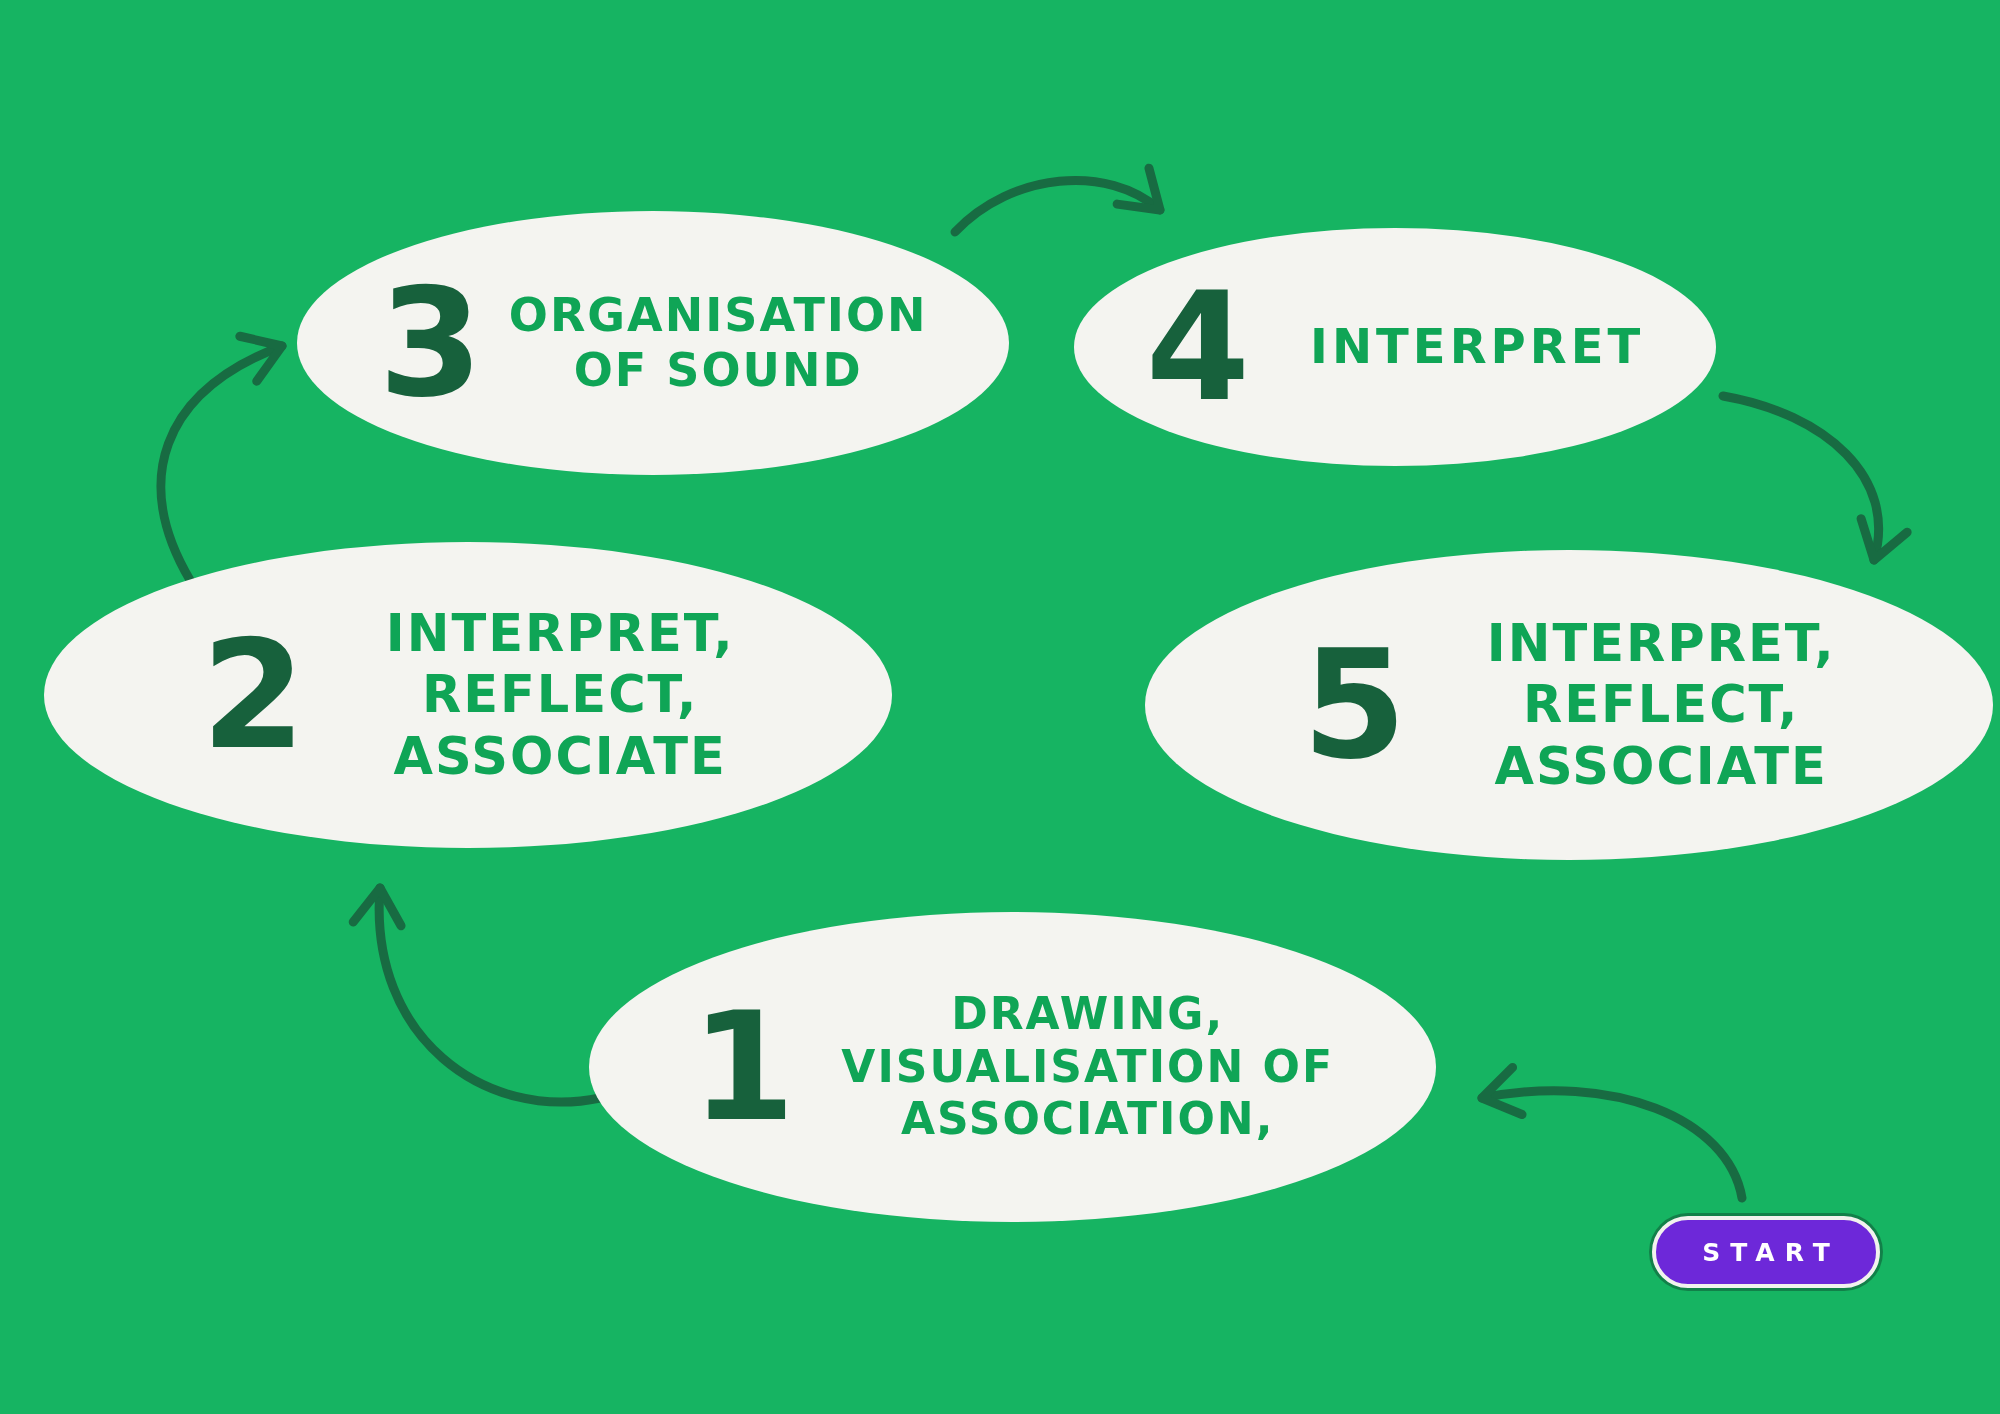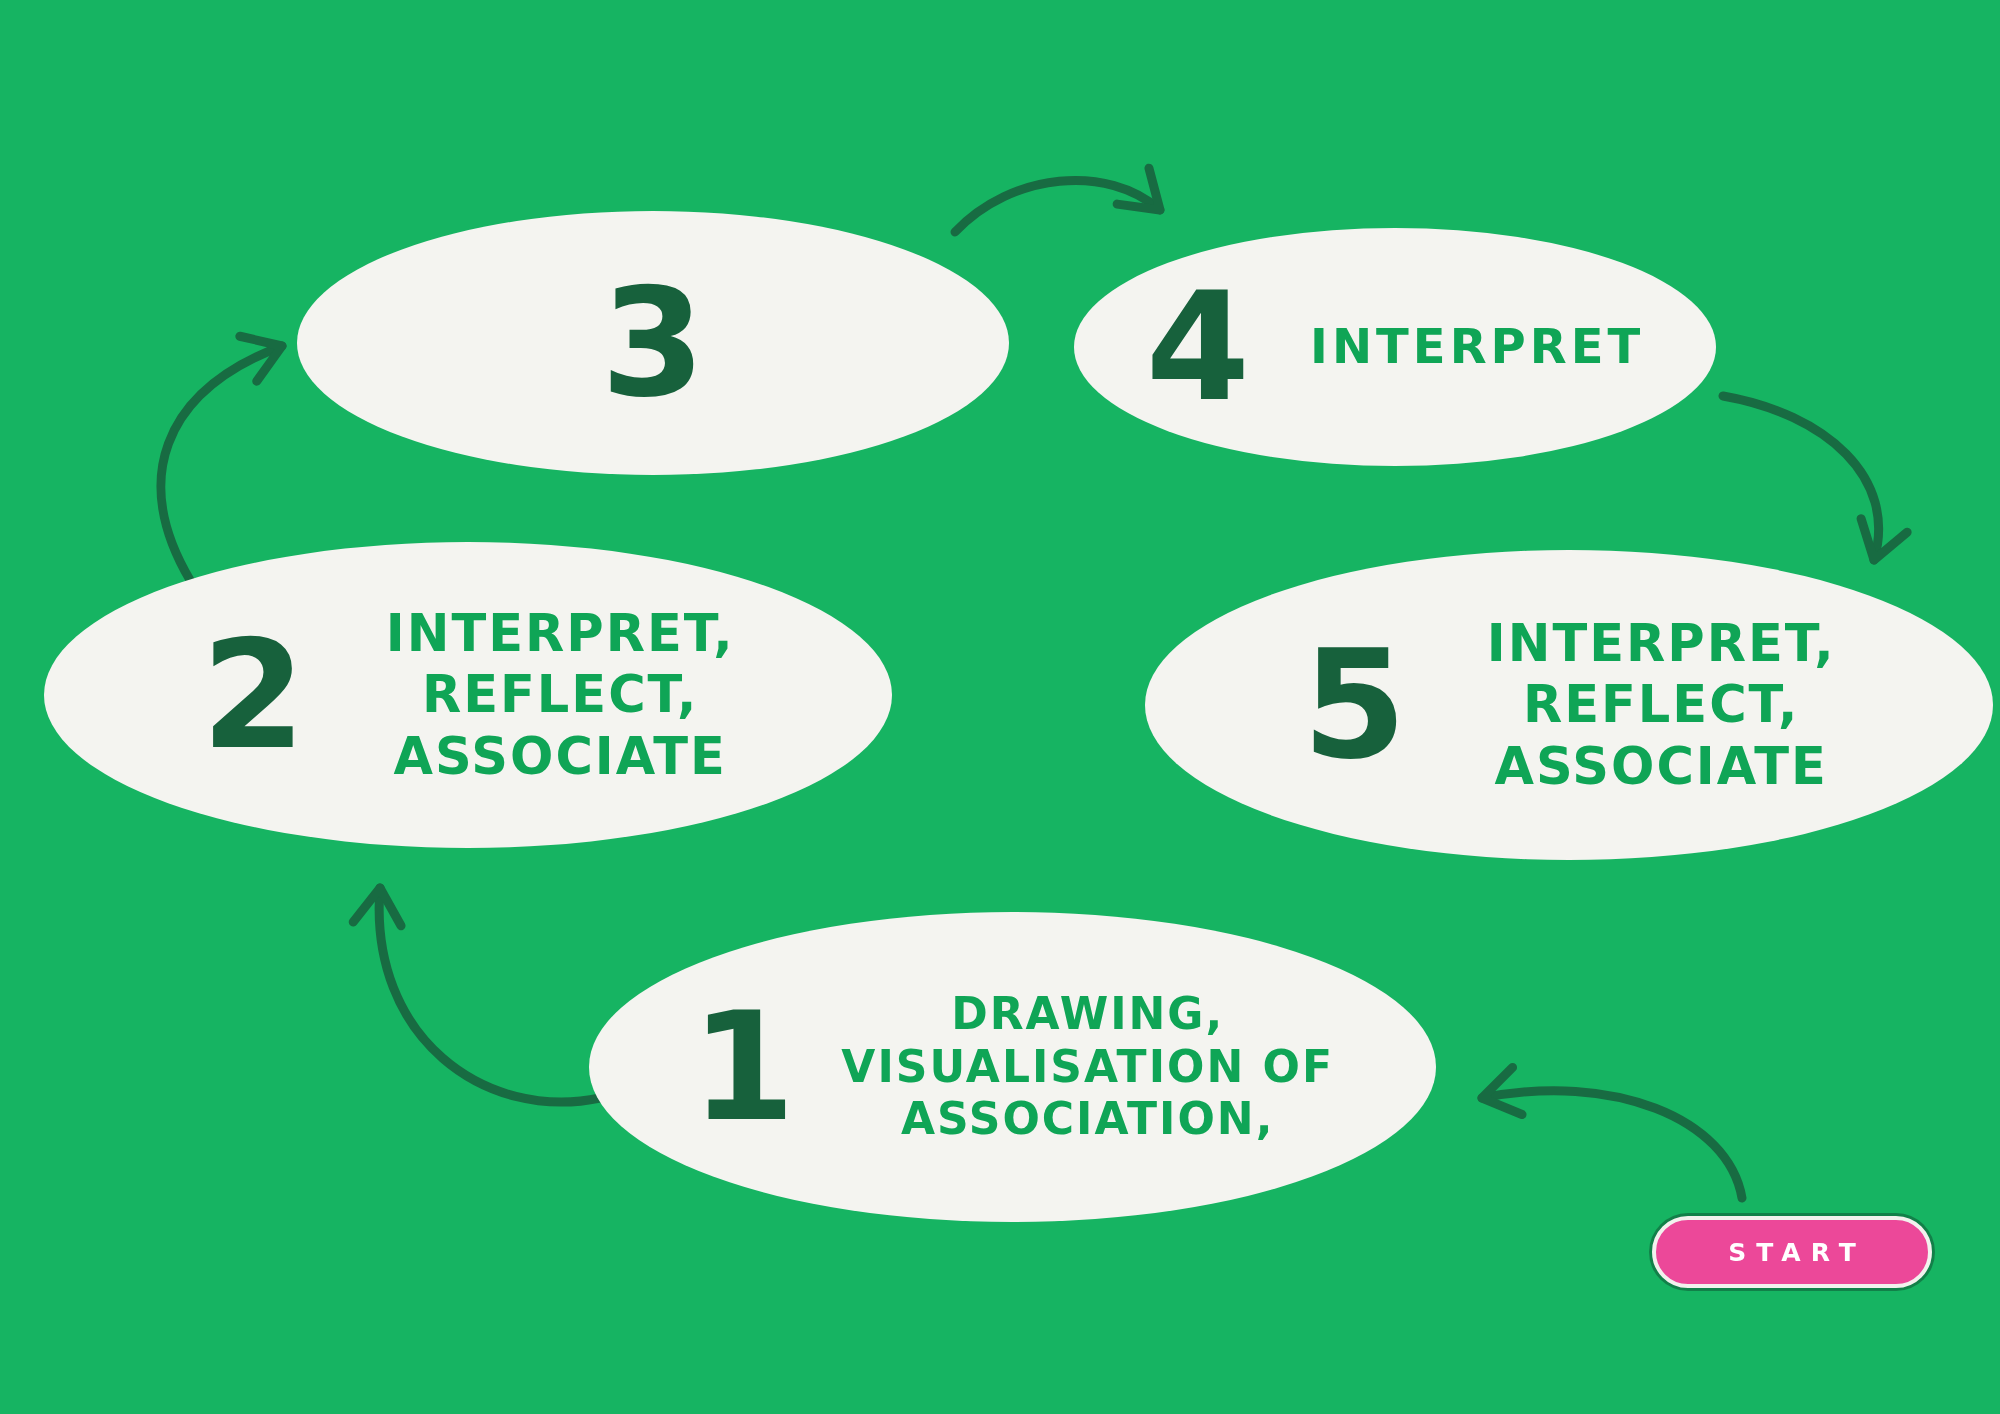--- a/index.html
+++ b/index.html
@@ -51,22 +51,22 @@
   .node-4 { left: 1074px; top: 228px; width: 642px; height: 238px; gap: 60px; }
   .node-4 .label { font-size: 48px; letter-spacing: 4px; }
   .node-2 { left: 44px;   top: 542px; width: 848px; height: 306px; gap: 80px; }
   .node-5 { left: 1145px; top: 550px; width: 848px; height: 310px; gap: 80px; }
   .node-1 { left: 589px;  top: 912px; width: 847px; height: 310px; gap: 46px; }
   .node-1 .label { font-size: 44px; }
 
   .start-button {
     position: absolute;
     left: 1652px; top: 1216px;
-    width: 280px; height: 72px;
-    background: #ec4899;
+    width: 228px; height: 72px;
+    background: #6d28d9;
     border: 4px solid #F2F2EE;
     box-shadow: 0 0 0 3px rgba(16, 86, 52, 0.55);
     border-radius: 999px;
     display: flex;
     align-items: center;
     justify-content: center;
     cursor: pointer;
   }
   .start-button .start-label {
     color: #FFFFFF;
@@ -90,20 +90,22 @@
     </defs>
     <path d="M 1742 1198 C 1728 1118, 1612 1072, 1482 1098" fill="none" stroke="#186B42" stroke-width="9" stroke-linecap="round" marker-end="url(#vhead)"></path>
     <path d="M 600 1098 C 486 1122, 368 1038, 380 888" fill="none" stroke="#186B42" stroke-width="9" stroke-linecap="round" marker-end="url(#vhead)"></path>
     <path d="M 190 580 C 132 482, 160 392, 282 346" fill="none" stroke="#186B42" stroke-width="9" stroke-linecap="round" marker-end="url(#vhead)"></path>
     <path d="M 955 232 C 1012 172, 1108 164, 1160 210" fill="none" stroke="#186B42" stroke-width="9" stroke-linecap="round" marker-end="url(#vhead)"></path>
     <path d="M 1723 396 C 1826 414, 1898 478, 1874 560" fill="none" stroke="#186B42" stroke-width="9" stroke-linecap="round" marker-end="url(#vhead)"></path>
   </svg>
 
   <div class="node node-3">
     <span class="num">3</span>
+    <span class="label">ORGANISATION
+OF SOUND</span>
   </div>
 
   <div class="node node-4">
     <span class="num">4</span>
     <span class="label">INTERPRET</span>
   </div>
 
   <div class="node node-2">
     <span class="num">2</span>
     <span class="label">INTERPRET,

